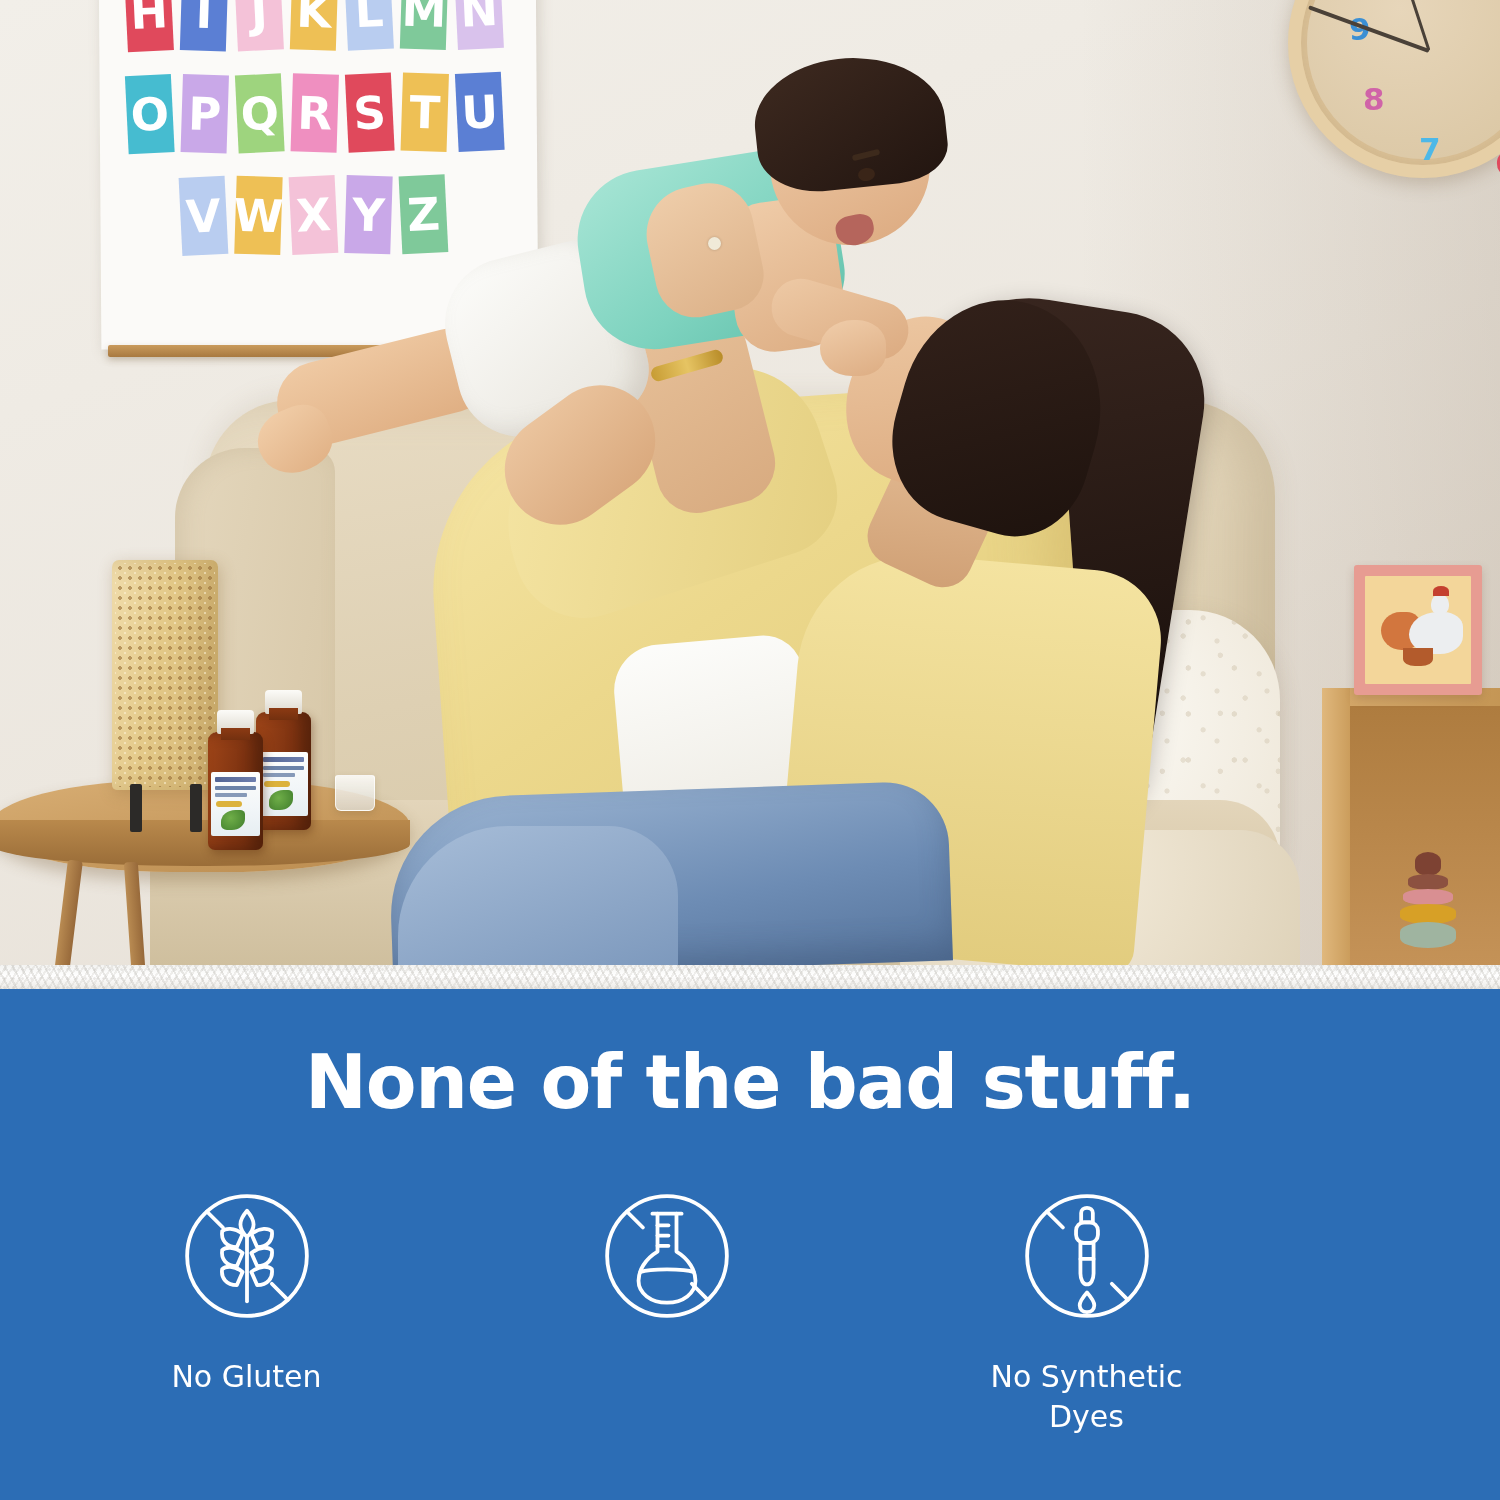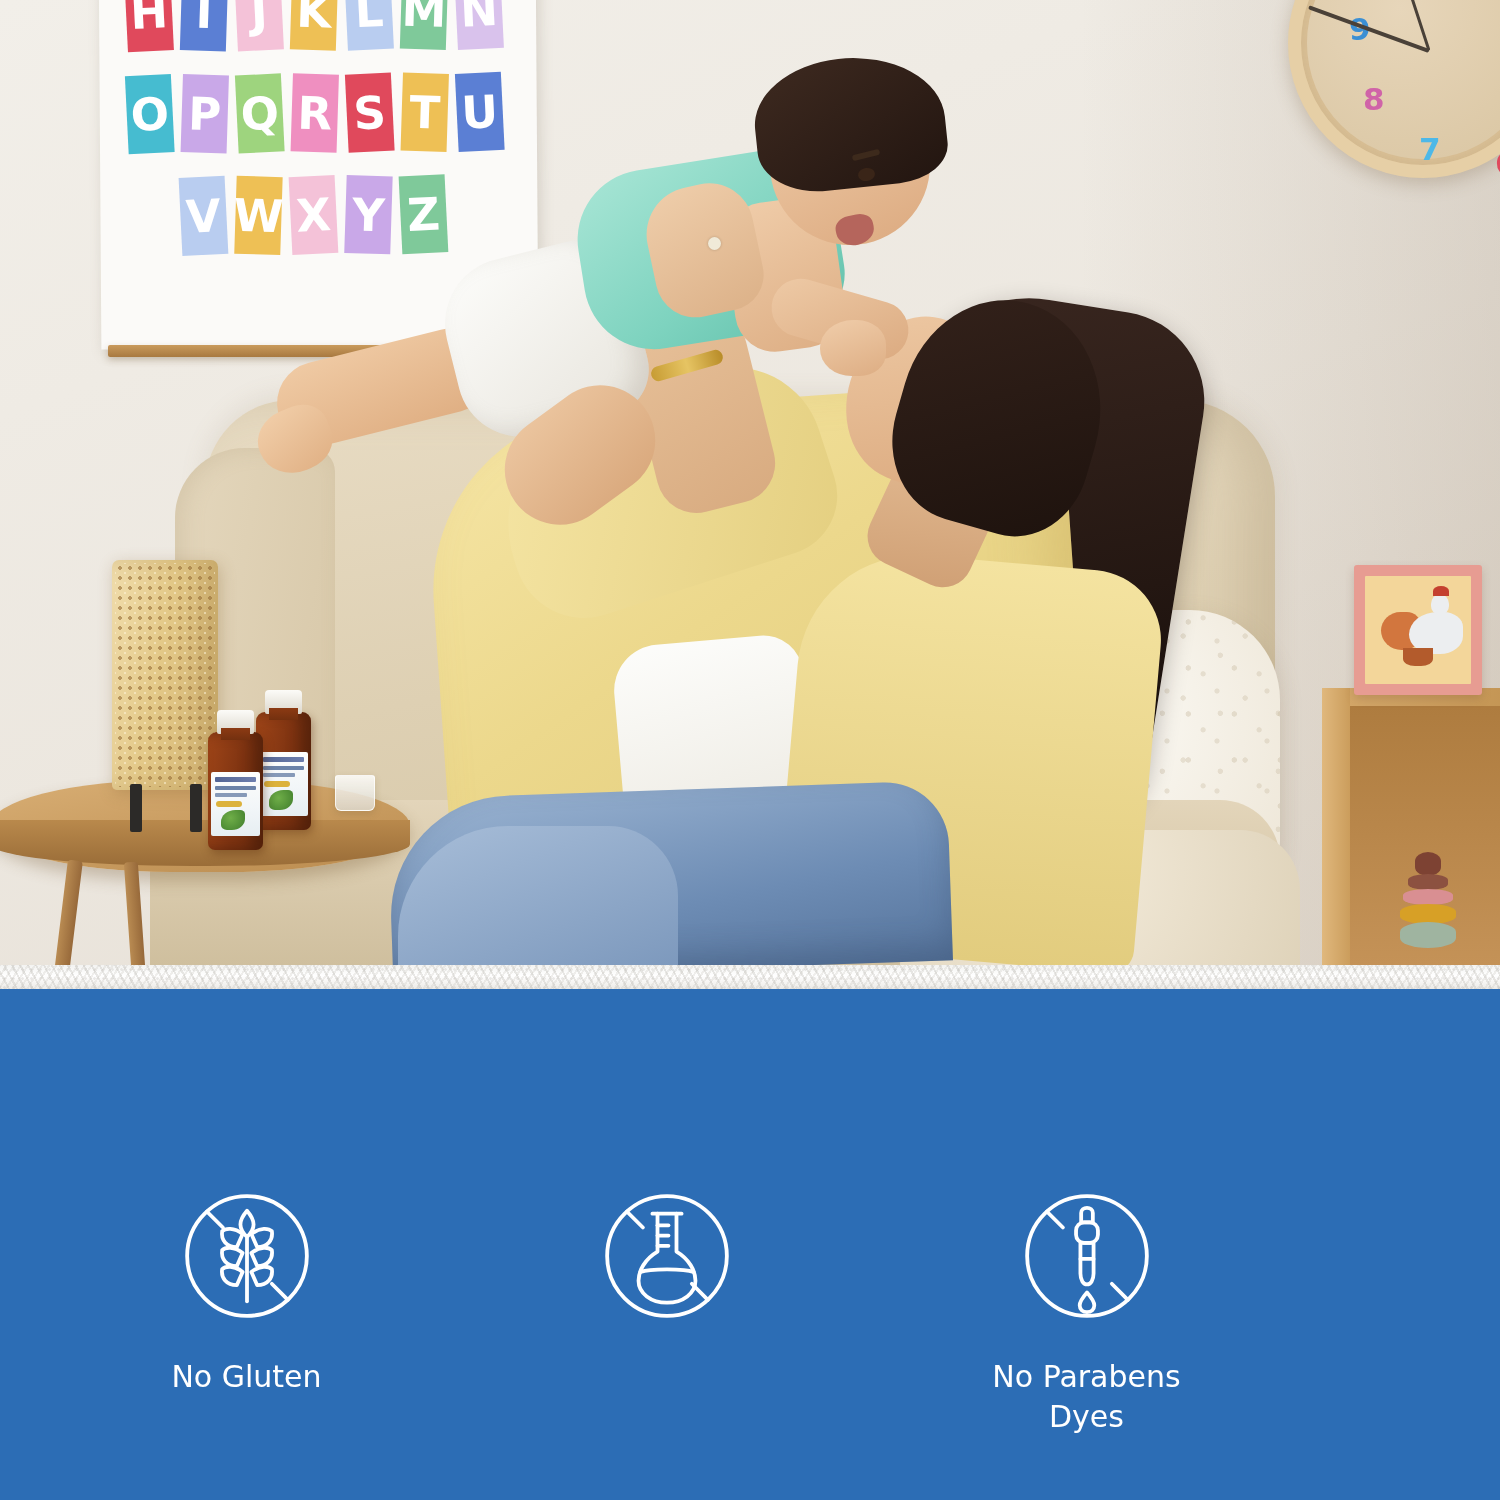--- a/index.html
+++ b/index.html
@@ -392,20 +392,21 @@
     <div class="b-hand"></div>
 
     <div class="m-hand"></div>
     <div class="m-ring"></div>
   </div>
 
   <div class="blanket"></div>
 
   <div class="panel"></div>
 
+  <div class="headline">None of the bad stuff.</div>
 
   <div class="badges">
 
     <div class="badge">
       <div class="badge-icon">
         <svg viewBox="0 0 100 100" width="146" height="146" fill="none" stroke="#ffffff" stroke-width="2.6" stroke-linecap="round" stroke-linejoin="round">
           <circle cx="50" cy="50" r="41"></circle>
           <line x1="22.5" y1="19.5" x2="33.5" y2="30.5"></line>
           <line x1="67" y1="69" x2="78" y2="80"></line>
           <line x1="50" y1="38" x2="50" y2="81"></line>
@@ -446,17 +447,17 @@
           <line x1="67" y1="69" x2="78" y2="80"></line>
           <path d="M46 20.5 C46 18.3 47.8 17 50 17 C52.2 17 54 18.3 54 20.5 L54 27 L46 27 Z"></path>
           <rect x="42.5" y="27" width="15" height="14" rx="5.5"></rect>
           <path d="M45.5 41 L45.5 62 C45.5 66.5 47.5 69.5 50 69.5
                    C52.5 69.5 54.5 66.5 54.5 62 L54.5 41 Z"></path>
           <line x1="45.5" y1="52" x2="54.5" y2="52"></line>
           <path d="M50 75 C53.5 79 55 81.5 55 83.8 C55 86.6 52.8 88.5 50 88.5
                    C47.2 88.5 45 86.6 45 83.8 C45 81.5 46.5 79 50 75 Z"></path>
         </svg>
       </div>
-      <div class="badge-label">No Parabens Dyes</div>
+      <div class="badge-label">No Synthetic Dyes</div>
     </div>
 
   </div>
 </div>
 
 </body></html>

